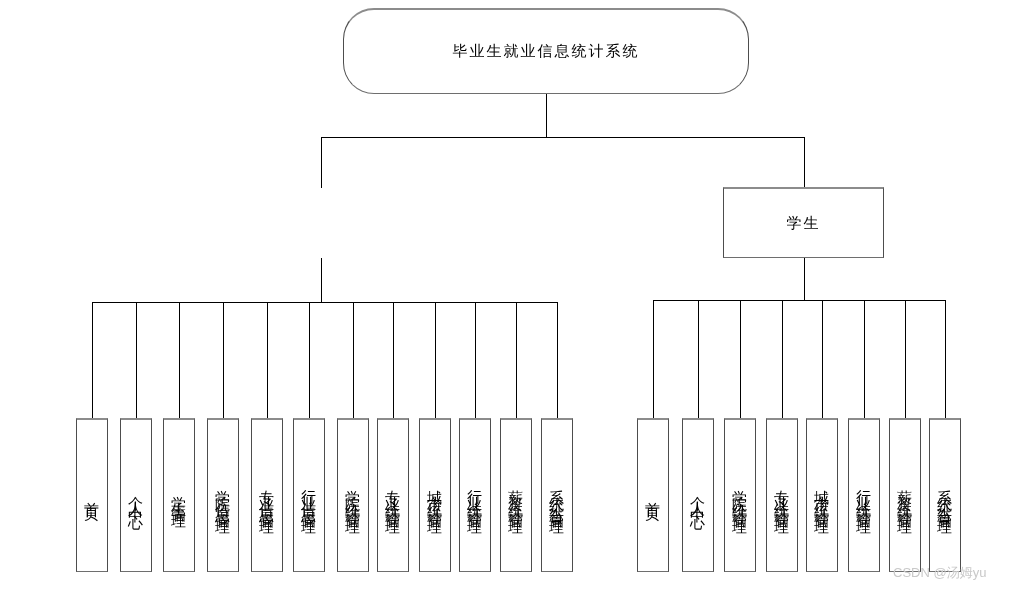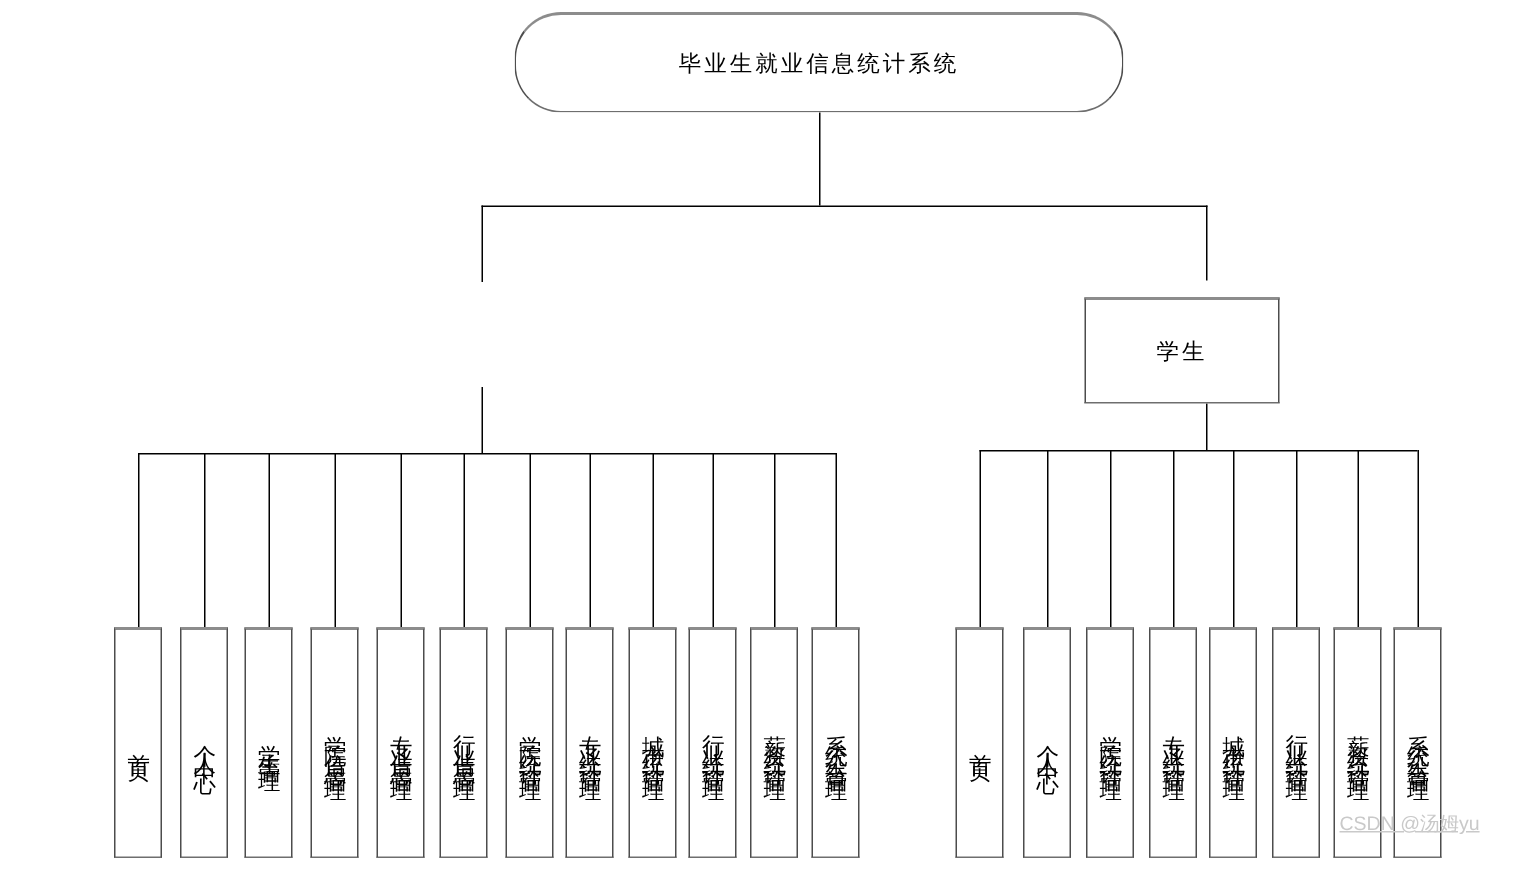--- a/index.html
+++ b/index.html
@@ -19,41 +19,40 @@
   .box {
     position: absolute;
     background: #ffffff;
     border-style: solid;
     border-color: #8c8c8c #4d4d4d #6e6e6e #4d4d4d;
     border-width: 2px 1px 1px 1px;
     display: flex;
     align-items: center;
     justify-content: center;
   }
-  .box.root  { left: 343px; top: 8px;   width: 406px; height: 67px; border-radius: 31px; }
+  .box.root  { left: 343px; top: 8px;   width: 406px; height: 86px; border-radius: 31px; }
   .box.admin { left: 217px; top: 188px; width: 208px; height: 70px; }
-  .box.student { left: 723px; top: 198px; width: 130px; height: 71px; }
+  .box.student { left: 723px; top: 187px; width: 161px; height: 71px; }
   .box .hlabel { font-size: 15px; letter-spacing: 2px; white-space: nowrap; }
   .box.leaf { width: 32px; height: 154px; top: 418px; }
   .box.leaf .vlabel {
     writing-mode: vertical-rl;
     text-orientation: upright;
     font-size: 15px;
     letter-spacing: 6px;
     line-height: 1;
     white-space: nowrap;
   }
   .watermark {
     position: absolute;
     left: 893px;
-    top: 540px;
+    top: 564px;
     font-size: 13px;
     color: #c9c9c9;
     white-space: nowrap;
-    text-decoration: underline;
   }
 </style>
 </head>
 <body>
 
 <div class="canvas">
 
   <div class="line v" style="left:546px;top:75px;height:62px"></div>
   <div class="line h" style="left:321px;top:137px;width:484px"></div>
   <div class="line v" style="left:321px;top:137px;height:51px"></div>

